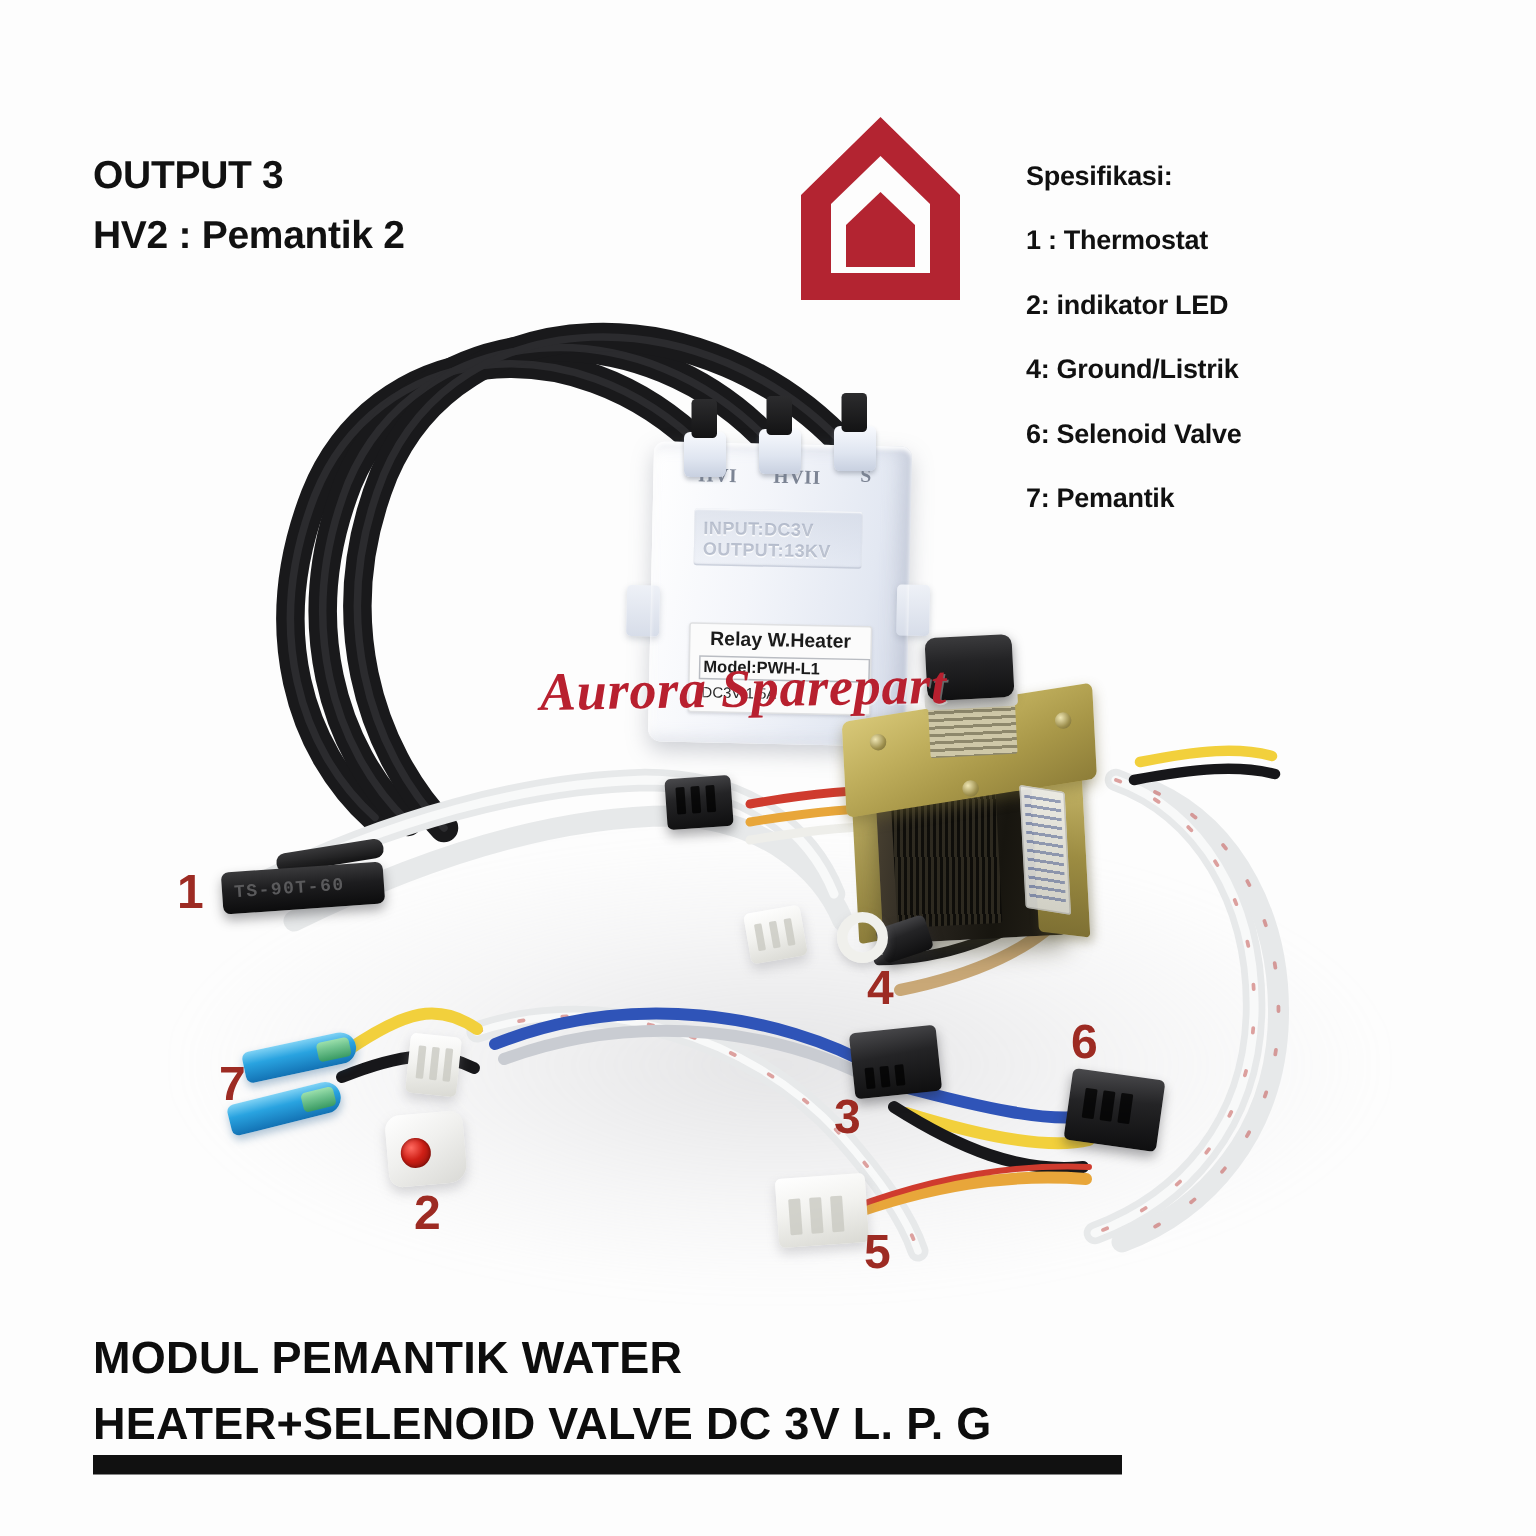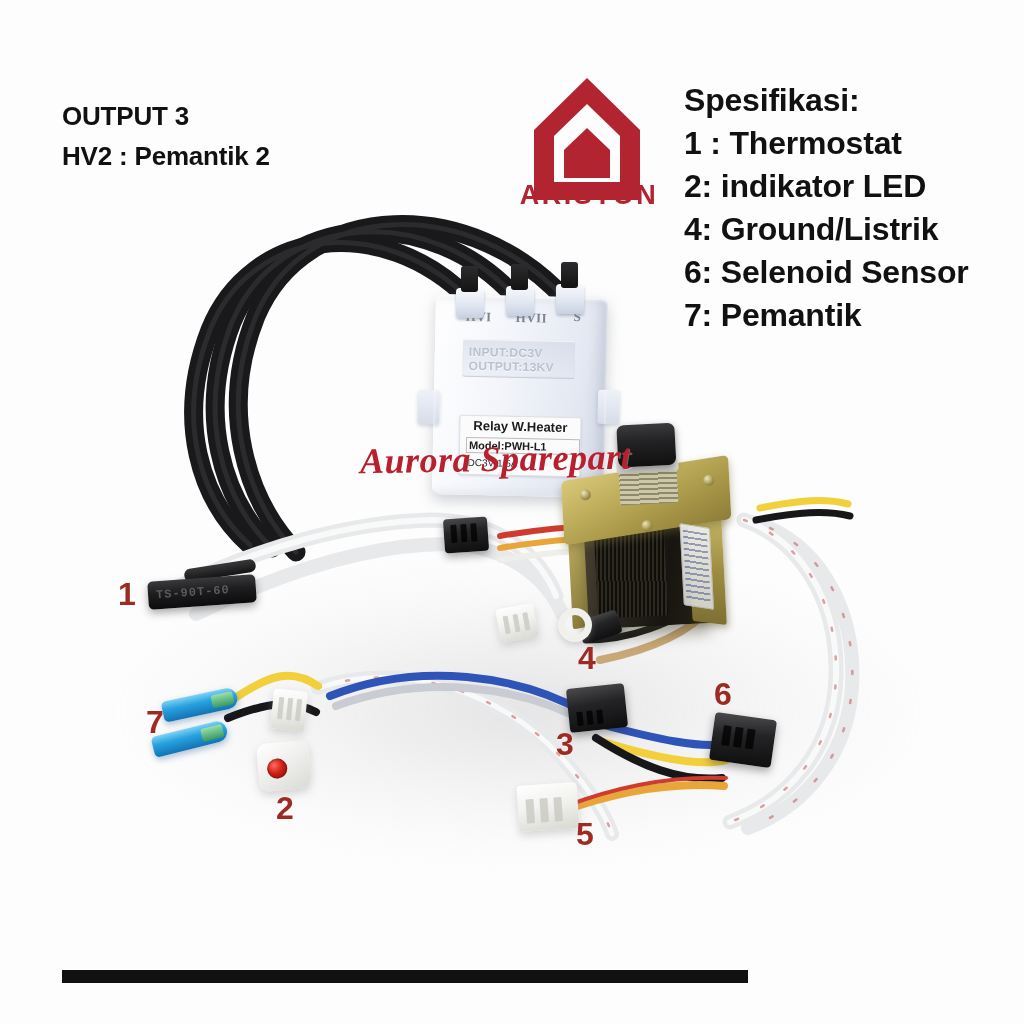--- a/index.html
+++ b/index.html
@@ -8,21 +8,21 @@
     background:#ffffff;
     font-family:"Liberation Sans",sans-serif;
     overflow:hidden;
     position:relative;
   }
   #stage{position:absolute;inset:0;width:1024px;height:1024px;background:#fdfdfd;}
 
   
   .txt-block{position:absolute;color:#111;font-weight:600;letter-spacing:-.2px;}
   #left-text{left:62px;top:96px;font-size:26px;line-height:40px;}
-  #right-text{left:684px;top:79px;font-size:32px;line-height:43px;}
+  #right-text{left:684px;top:96px;font-size:18px;line-height:43px;}
   .txt-line{white-space:nowrap;}
 
   
   #logo{position:absolute;left:526px;top:74px;width:122px;height:135px;}
   #logo svg{display:block;}
   #logo-word{position:absolute;left:514px;top:180px;width:150px;text-align:center;
       font-size:27px;font-weight:700;letter-spacing:2.5px;color:#b32431;}
 
   
   #caption{position:absolute;left:62px;top:884px;font-size:30px;font-weight:700;
@@ -173,28 +173,27 @@
     <div class="txt-line">HV2 : Pemantik 2</div>
   </div>
 
   <div id="logo">
     <svg width="122" height="135" viewBox="0 0 122 135">
       <path d="M61 4 L114 56 L114 126 L8 126 L8 56 Z
                M61 30 L94 62 L94 108 L28 108 L28 62 Z" fill="#b32431" fill-rule="evenodd"></path>
       <path d="M61 54 L84 76 L84 104 L38 104 L38 76 Z" fill="#b32431"></path>
     </svg>
   </div>
-  <div id="logo-word">ARISTON</div>
 
   <div class="txt-block" id="right-text">
     <div class="txt-line">Spesifikasi:</div>
     <div class="txt-line">1 : Thermostat</div>
     <div class="txt-line">2: indikator LED</div>
     <div class="txt-line">4: Ground/Listrik</div>
-    <div class="txt-line">6: Selenoid Sensor</div>
+    <div class="txt-line">6: Selenoid Valve</div>
     <div class="txt-line">7: Pemantik</div>
   </div>
 
   <div id="floor-shadow"></div>
 
   <svg class="hvcable" width="1024" height="1024">
     <g fill="none" stroke="#19191b" stroke-linecap="round">
       <path d="M470 300 C 380 210, 250 230, 210 330 C 175 420, 200 500, 250 545" stroke-width="19"></path>
       <path d="M518 300 C 430 200, 278 212, 232 322 C 196 414, 222 500, 272 548" stroke-width="19"></path>
       <path d="M566 300 C 472 196, 306 198, 256 316 C 218 410, 246 500, 296 552" stroke-width="19"></path>
@@ -349,15 +348,19 @@
   <div class="callout" style="left:118px;top:578px;">1</div>
   <div class="callout" style="left:276px;top:792px;">2</div>
   <div class="callout" style="left:556px;top:728px;">3</div>
   <div class="callout" style="left:578px;top:642px;">4</div>
   <div class="callout" style="left:576px;top:818px;">5</div>
   <div class="callout" style="left:714px;top:678px;">6</div>
   <div class="callout" style="left:146px;top:706px;">7</div>
 
   <div id="watermark">Aurora Sparepart</div>
 
+  <div id="caption">
+    <div>MODUL PEMANTIK WATER</div>
+    <div>HEATER+SELENOID VALVE DC 3V L. P. G</div>
+  </div>
   <div id="caption-rule"></div>
 
 </div>
 
 </body></html>

